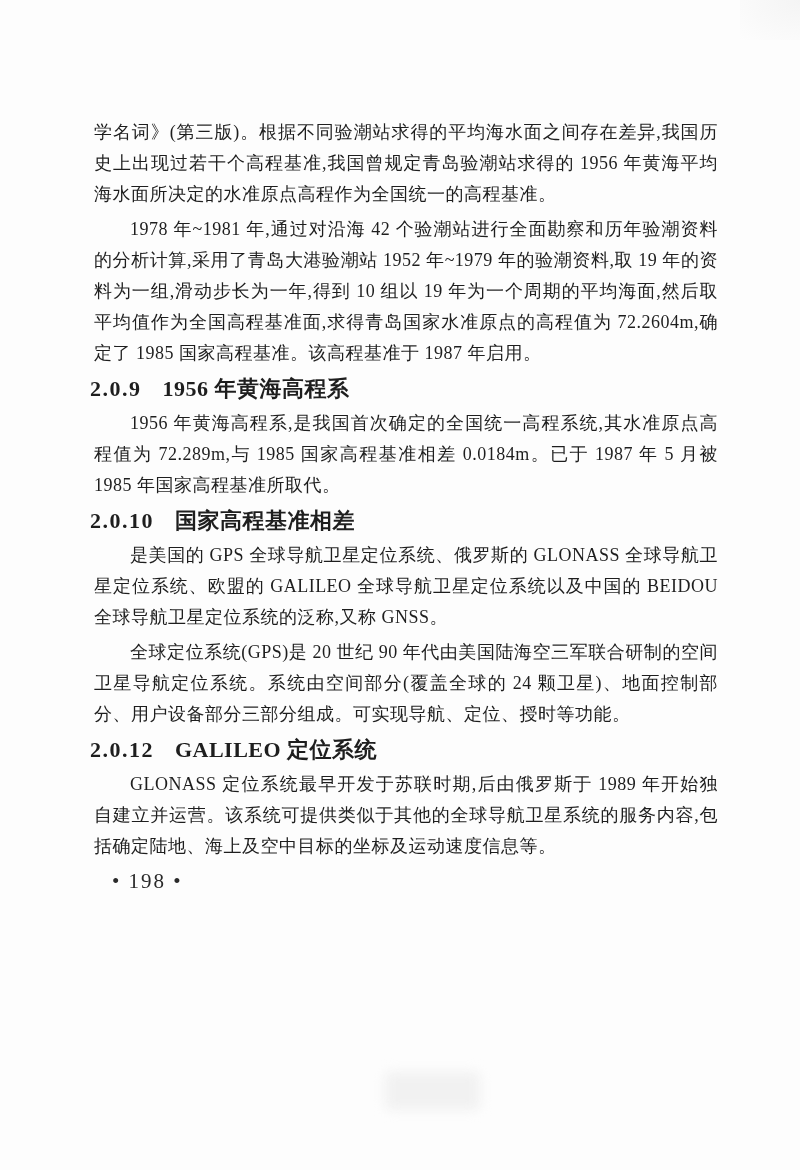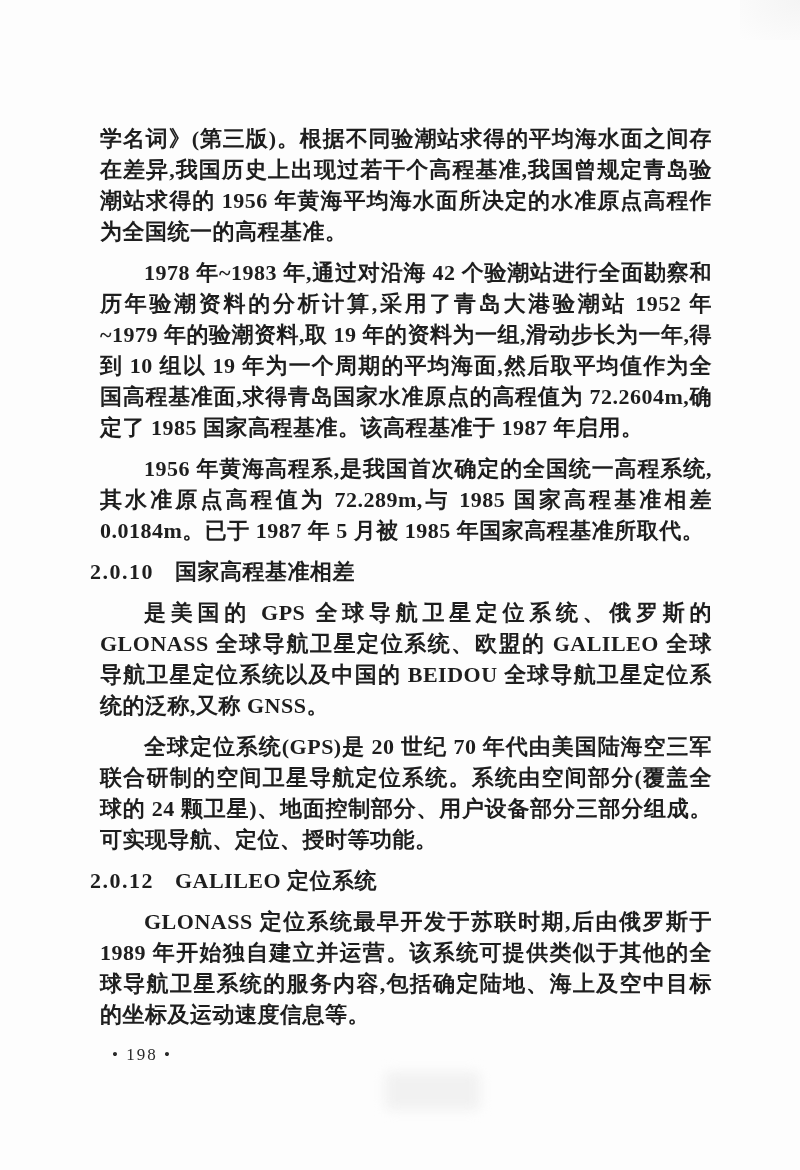--- a/index.html
+++ b/index.html
@@ -13,46 +13,45 @@
     height: 1170px;
     margin: 0 auto;
     background: #fdfdfd;
     box-sizing: border-box;
     padding: 113px 78px 0 90px;
     overflow: hidden;
     font-family: "Liberation Serif", "DejaVu Serif", serif;
     color: #1e1e1e;
   }
   .content p.para {
-    margin: 10px;
-    font-size: 22px;
+    margin: 4px;
+    font-size: 18px;
     line-height: 31px;
     text-align: justify;
     text-justify: inter-character;
     letter-spacing: 0.5px;
-    font-weight: bold;
   }
   .content p.para.indent {
     text-indent: 2em;
   }
   .content h2.heading {
     margin: 0;
     font-size: 22px;
     line-height: 31px;
     font-weight: 700;
     letter-spacing: 0.5px;
   }
   .content h2.heading .h-num {
     margin-right: 0.95em;
     letter-spacing: 1.5px;
   }
   .footer {
     margin: 2px 0 16px 0;
     padding-left: 22px;
-    font-size: 17px;
+    font-size: 21px;
     line-height: 30px;
     letter-spacing: 2px;
     color: #2a2a2a;
   }
   
   .scan-artifact {
     position: absolute;
     left: 385px;
     top: 1072px;
     width: 95px;
@@ -70,23 +69,24 @@
     background: radial-gradient(ellipse at top right, #f4f4f4, rgba(255,255,255,0));
   }
 </style>
 </head>
 <body>
 
 <div class="page">
   <div class="scan-shade-top-right"></div>
   <main class="content">
       <p class="para">学名词》(第三版)。根据不同验潮站求得的平均海水面之间存在差异,我国历史上出现过若干个高程基准,我国曾规定青岛验潮站求得的 1956 年黄海平均海水面所决定的水准原点高程作为全国统一的高程基准。</p>
-      <p class="para indent">1978 年~1983 年,通过对沿海 42 个验潮站进行全面勘察和历年验潮资料的分析计算,采用了青岛大港验潮站 1952 年~1979 年的验潮资料,取 19 年的资料为一组,滑动步长为一年,得到 10 组以 19 年为一个周期的平均海面,然后取平均值作为全国高程基准面,求得青岛国家水准原点的高程值为 72.2604m,确定了 1985 国家高程基准。该高程基准于 1987 年启用。</p>
+      <p class="para indent">1978 年~1981 年,通过对沿海 42 个验潮站进行全面勘察和历年验潮资料的分析计算,采用了青岛大港验潮站 1952 年~1979 年的验潮资料,取 19 年的资料为一组,滑动步长为一年,得到 10 组以 19 年为一个周期的平均海面,然后取平均值作为全国高程基准面,求得青岛国家水准原点的高程值为 72.2604m,确定了 1985 国家高程基准。该高程基准于 1987 年启用。</p>
+      <h2 class="heading"><span class="h-num">2.0.9</span><span class="h-title">1956 年黄海高程系</span></h2>
       <p class="para indent">1956 年黄海高程系,是我国首次确定的全国统一高程系统,其水准原点高程值为 72.289m,与 1985 国家高程基准相差 0.0184m。已于 1987 年 5 月被 1985 年国家高程基准所取代。</p>
       <h2 class="heading"><span class="h-num">2.0.10</span><span class="h-title">国家高程基准相差</span></h2>
       <p class="para indent">是美国的 GPS 全球导航卫星定位系统、俄罗斯的 GLONASS 全球导航卫星定位系统、欧盟的 GALILEO 全球导航卫星定位系统以及中国的 BEIDOU 全球导航卫星定位系统的泛称,又称 GNSS。</p>
-      <p class="para indent">全球定位系统(GPS)是 20 世纪 70 年代由美国陆海空三军联合研制的空间卫星导航定位系统。系统由空间部分(覆盖全球的 24 颗卫星)、地面控制部分、用户设备部分三部分组成。可实现导航、定位、授时等功能。</p>
+      <p class="para indent">全球定位系统(GPS)是 20 世纪 90 年代由美国陆海空三军联合研制的空间卫星导航定位系统。系统由空间部分(覆盖全球的 24 颗卫星)、地面控制部分、用户设备部分三部分组成。可实现导航、定位、授时等功能。</p>
       <h2 class="heading"><span class="h-num">2.0.12</span><span class="h-title">GALILEO 定位系统</span></h2>
       <p class="para indent">GLONASS 定位系统最早开发于苏联时期,后由俄罗斯于 1989 年开始独自建立并运营。该系统可提供类似于其他的全球导航卫星系统的服务内容,包括确定陆地、海上及空中目标的坐标及运动速度信息等。</p>
     </main>
   <p class="footer">• 198 •</p>
   <div class="scan-artifact"></div>
 </div>
 
 </body></html>

